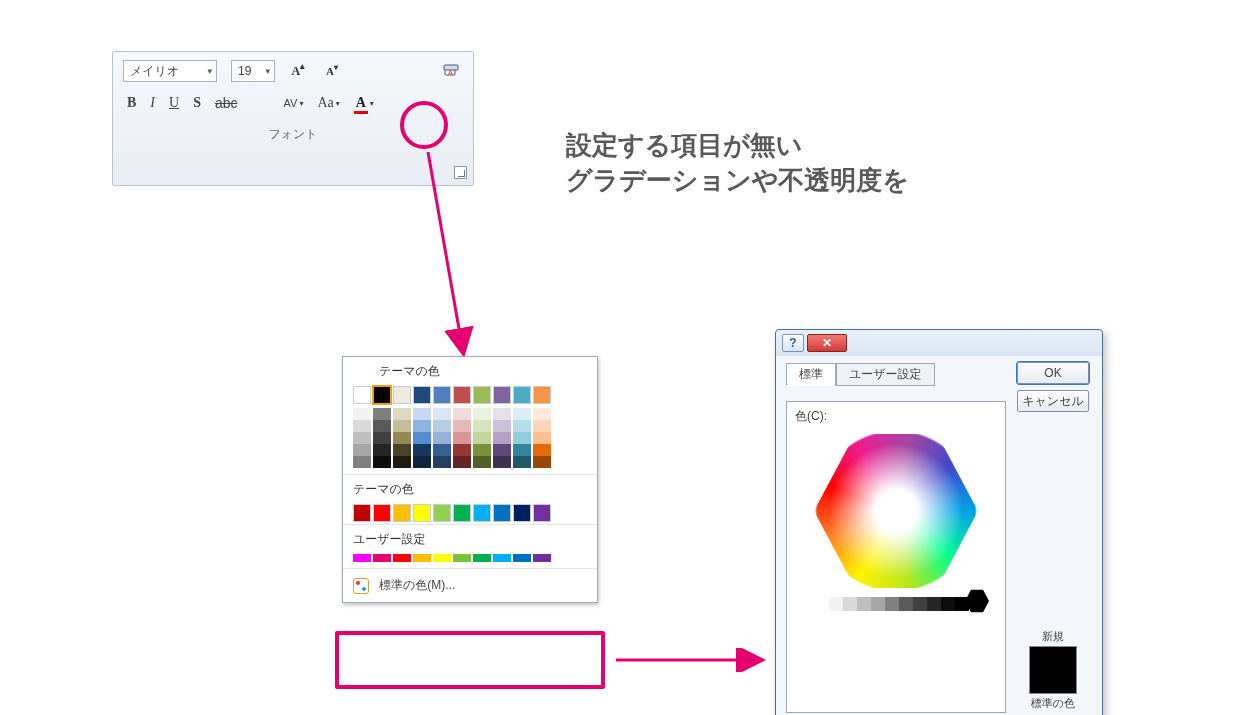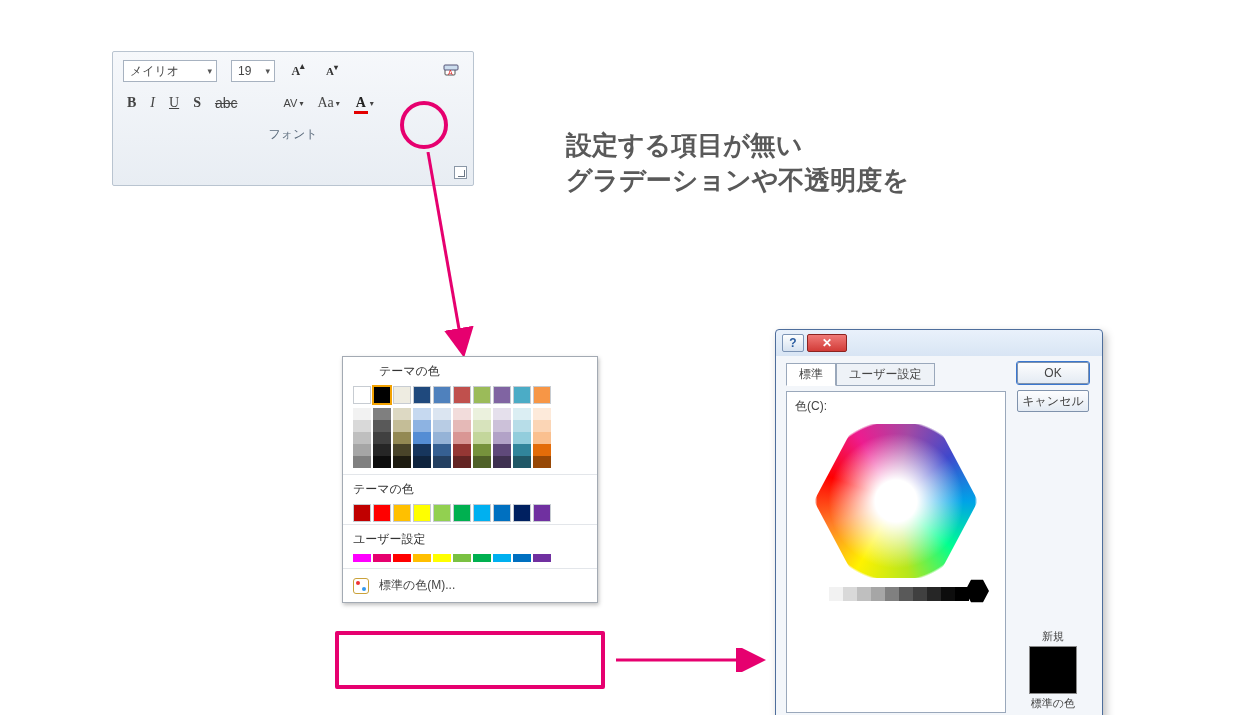--- a/index.html
+++ b/index.html
@@ -60,21 +60,21 @@
   .dlg{position:absolute;left:775px;top:329px;width:328px;height:395px;
     border:1px solid #4e6e9c;border-radius:4px;
     background:linear-gradient(#e9f1fb,#d8e5f4 26px,#f3f6fa 26px,#f3f6fa);
     box-shadow:3px 4px 8px rgba(0,0,0,.25);font-size:12px;}
   .dlg-title{height:26px;display:flex;align-items:center;padding:0 6px;color:#1b3a63;}
   .dlg-title span{flex:1;}
   .tb-help{width:22px;height:18px;background:linear-gradient(#fdfefe,#d6e2f0);border:1px solid #7c94b5;border-radius:2px;display:flex;align-items:center;justify-content:center;color:#2a5ca0;font-weight:bold;margin-right:3px;}
   .tb-close{width:40px;height:18px;background:linear-gradient(#f07a77,#d23c38);border:1px solid #8c2320;border-radius:2px;display:flex;align-items:center;justify-content:center;color:#fff;font-weight:bold;}
   .dlg-body{display:flex;padding:6px 10px 10px;gap:8px;height:calc(100% - 26px);}
   .dlg-left{flex:1;display:flex;flex-direction:column;}
-  .tabs{display:flex;gap:0;margin-bottom:6px;}
+  .tabs{display:flex;gap:0;margin-bottom:16px;}
   .tab{padding:2px 12px;border:1px solid #9aa8bb;background:#eef2f7;position:relative;top:1px;}
   .tab.active{background:#fff;border-bottom:1px solid #fff;z-index:1;}
   .tab-pane{border:1px solid #9aa8bb;background:#fff;flex:1;padding:6px 8px;position:relative;}
   .clabel{font-size:12px;margin-bottom:2px;}
   .hexpick{width:186px;height:186px;margin:4px auto 2px;position:relative;}
   .hex-lg{width:164px;height:164px;margin:0 auto;
     background:conic-gradient(from 90deg,
       #00a2e8,#00ff90,#b5e61d,#fff200,#ff7f27,#ff0000,#ed1c8f,#a349a4,#3f48cc,#00a2e8);
     -webkit-mask:radial-gradient(circle,#fff 68%,transparent 70%);
             mask:radial-gradient(circle,#fff 68%,transparent 70%);

